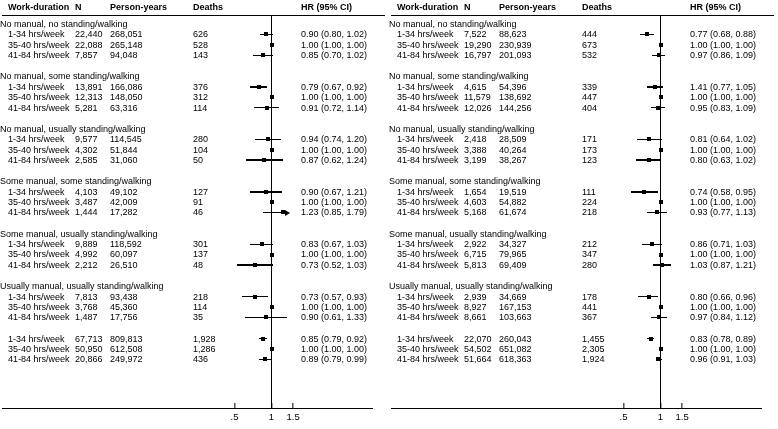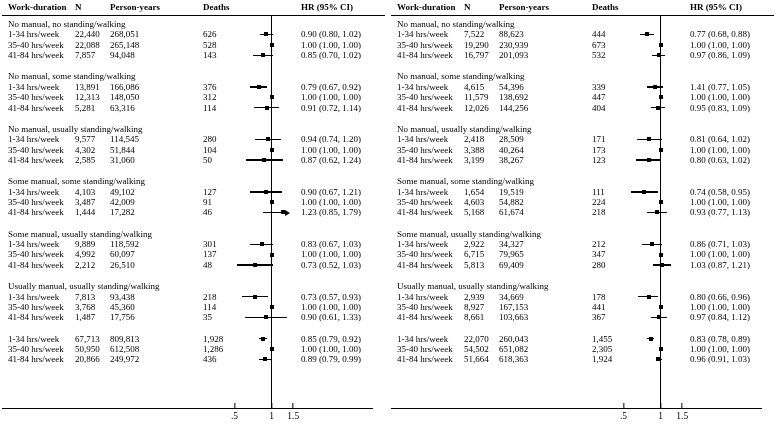--- a/index.html
+++ b/index.html
@@ -1,36 +1,36 @@
 <!DOCTYPE html>
 <html><head>
 <meta charset="utf-8">
 <style>
   html, body { margin: 0; padding: 0; background: #ffffff; }
   body {
     width: 778px; height: 429px; position: relative; overflow: hidden;
     font-family: "Liberation Sans", sans-serif; color: #000;
   }
-  .figure { position: absolute; inset: 0; font-family: Liberation Serif, serif; }
+  .figure { position: absolute; inset: 0; }
   .panel { position: absolute; top: 0; width: 389px; height: 429px; }
   .panel.left { left: 0; }
   .panel.right { left: 389px; }
 
   .phead span { position: absolute; top: 2px; font-size: 9px; font-weight: bold; white-space: nowrap; }
   .col-dur    { left: 8px; }
   .col-n      { left: 75px; }
   .col-py     { left: 110px; }
-  .col-deaths { left: 203px; }
+  .col-deaths { left: 193px; }
   .col-hr     { left: 292px; margin-left: 9px; }
 
   .hrule { position: absolute; top: 15px; left: 2px; width: 383px; height: 1.3px; background: #000; }
 
   .groups { position: absolute; top: 19px; left: 0; width: 389px; }
   .group { margin-bottom: 11px; }
-  .gtitle { font-size: 9px; line-height: 10.4px; height: 10.4px; padding-left: 8px; white-space: nowrap; }
+  .gtitle { font-size: 9px; line-height: 10.4px; height: 10.4px; white-space: nowrap; }
   .row { position: relative; height: 10.35px; font-size: 9px; line-height: 10.35px; white-space: nowrap; }
   .row span { position: absolute; top: 0; }
 
   .ci { position: absolute; top: 4.5px; height: 1.4px; background: #000; }
   .marker { position: absolute; top: 3.1px; width: 4px; height: 4px; background: #000; }
   .cArrow {
     position: absolute; top: 2.2px; width: 0; height: 0;
     border-left: 5px solid #000; border-top: 3px solid transparent; border-bottom: 3px solid transparent;
   }
 

